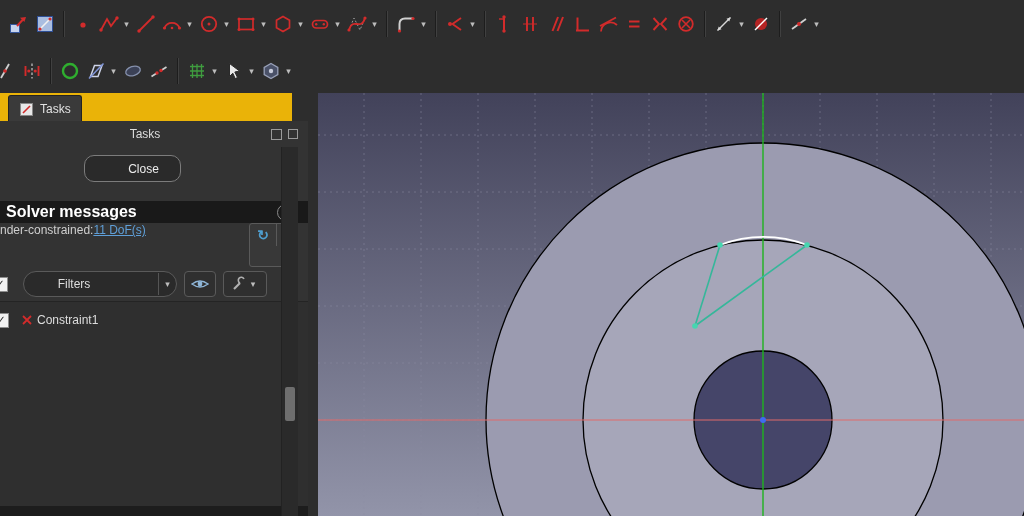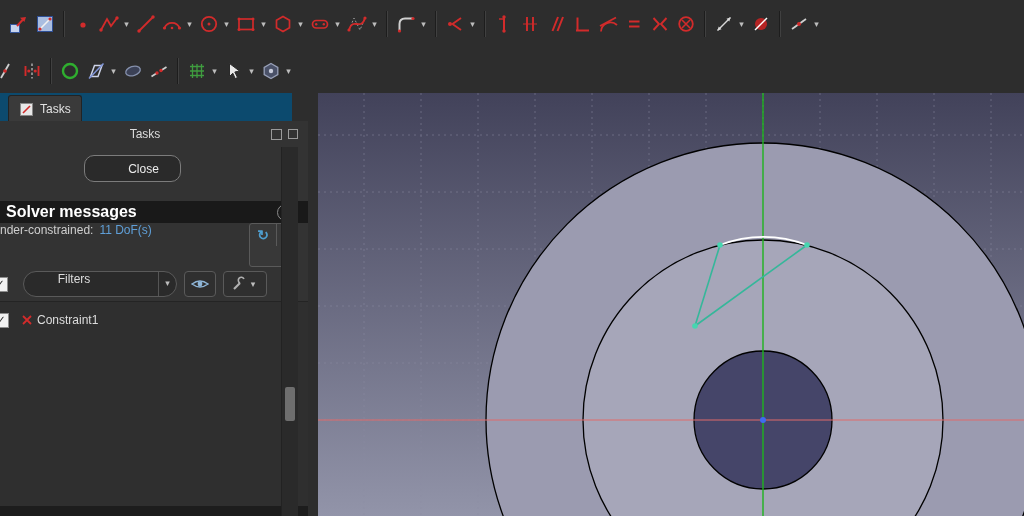--- a/index.html
+++ b/index.html
@@ -12,46 +12,46 @@
   
   .toolbar{position:absolute;left:0;top:0;width:1024px;height:93px;background:#2d2d2d;}
   .tb-row{display:flex;align-items:center;height:48px;padding-left:6px;overflow:hidden;white-space:nowrap;}
   .tb-row.second{height:45px;}
   .icon-btn{flex:0 0 auto;width:26px;height:26px;display:flex;align-items:center;justify-content:center;border-radius:3px;}
   .icon-btn svg{display:block;}
   .dd{flex:0 0 auto;width:9px;margin-right:2px;color:#bdbdbd;font-size:9px;text-align:center;line-height:26px;}
   .sep{flex:0 0 auto;width:0;height:26px;border-left:1px solid #1d1d1d;border-right:1px solid #404040;margin:0 5px;}
   .clip-left{margin-left:-13px;}
   
-  .left-region{position:absolute;left:0;top:93px;width:292px;height:423px;background:#0c4a6e;}
+  .left-region{position:absolute;left:0;top:93px;width:292px;height:423px;background:#eab308;}
   .tasks-tab{position:absolute;left:8px;top:2px;height:26px;display:flex;align-items:center;gap:6px;
     padding:0 10px;background:#3a3a3a;border:1px solid #232323;border-bottom:none;border-radius:3px 3px 0 0;}
   .tasks-tab span.lbl{color:#e2e2e2;font-size:12px;}
   .panel{position:absolute;left:0;top:28px;width:308px;height:395px;background:#333333;display:flex;flex-direction:column;}
   .panel-titlebar{position:relative;height:26px;flex:0 0 auto;}
   .panel-title{position:absolute;left:0;top:0;width:290px;text-align:center;line-height:26px;color:#dcdcdc;font-size:12px;}
   .win-ico{position:absolute;top:8px;width:9px;height:9px;border:1px solid #9a9a9a;background:transparent;}
   .win-ico.a{right:26px;} .win-ico.b{right:10px;width:8px;height:8px;}
   .close-row{flex:0 0 auto;height:42px;}
   .close-btn{display:block;margin:8px 0 0 84px;width:97px;height:27px;background:#2a2a2a;color:#ececec;
     border:1px solid #7c7c7c;border-radius:10px;font-size:12px;font-family:"Liberation Sans",sans-serif;padding-left:28px;}
   .section-header{flex:0 0 auto;height:22px;background:#191919;display:flex;align-items:center;padding:0 6px;margin-top:12px;}
   .section-header .htxt{color:#ffffff;font-size:16px;font-weight:bold;}
   .chev{margin-left:auto;margin-right:8px;width:15px;height:15px;border:1px solid #8a8a8a;border-radius:50%;
     color:#c4c4c4;font-size:9px;line-height:13px;text-align:center;}
   .solver-row{flex:0 0 auto;height:44px;display:flex;}
   .solver-label{color:#cfcfcf;font-size:12px;}
-  .dof-link{color:#5f9fd8;font-size:12px;margin-left:6px;cursor:pointer;}
+  .dof-link{color:#5f9fd8;font-size:12px;text-decoration:underline;cursor:pointer;}
   .solver-controls{margin-left:auto;margin-right:16px;display:flex;border:1px solid #5a5a5a;border-radius:3px;background:#383838;}
   .refresh-btn{width:26px;height:22px;color:#4f9fd0;font-size:14px;font-weight:bold;line-height:22px;text-align:center;}
   .mini-dd{width:14px;height:22px;border-left:1px solid #5a5a5a;color:#bdbdbd;font-size:9px;line-height:22px;text-align:center;}
   .filters-row{flex:0 0 auto;height:34px;display:flex;align-items:center;gap:7px;overflow:hidden;}
   .checkbox{flex:0 0 auto;width:13px;height:13px;background:#f2f2f2;border:1px solid #8d8d8d;
     color:#222;font-size:10px;line-height:12px;text-align:center;}
-  .filters-combo{flex:0 0 auto;margin-left:8px;width:152px;height:24px;display:flex;
+  .filters-combo{flex:0 0 auto;margin-left:8px;width:152px;height:24px;display:flex;align-items:center;
     background:#2a2a2a;border:1px solid #5a5a5a;border-radius:13px;gap:34px;}
   .filters-combo .lbl{flex:1;text-align:center;color:#dddddd;font-size:12px;}
   .filters-combo .arr{width:17px;border-left:1px solid #555;color:#bdbdbd;font-size:9px;text-align:center;line-height:22px;}
   .sq-btn{flex:0 0 auto;height:24px;display:flex;align-items:center;justify-content:center;
     background:#2f2f2f;border:1px solid #5a5a5a;border-radius:4px;}
   .eye-btn{width:30px;} .wrench-btn{width:42px;gap:2px;}
   .list-area{flex:1;background:#2f2f2f;border-top:1px solid #242424;overflow:hidden;}
   .constraint-item{height:24px;display:flex;align-items:center;overflow:hidden;margin-top:6px;}
   .constraint-item .checkbox{margin-left:-6px;}
   .constraint-label{color:#dddddd;font-size:12px;margin-left:3px;}

